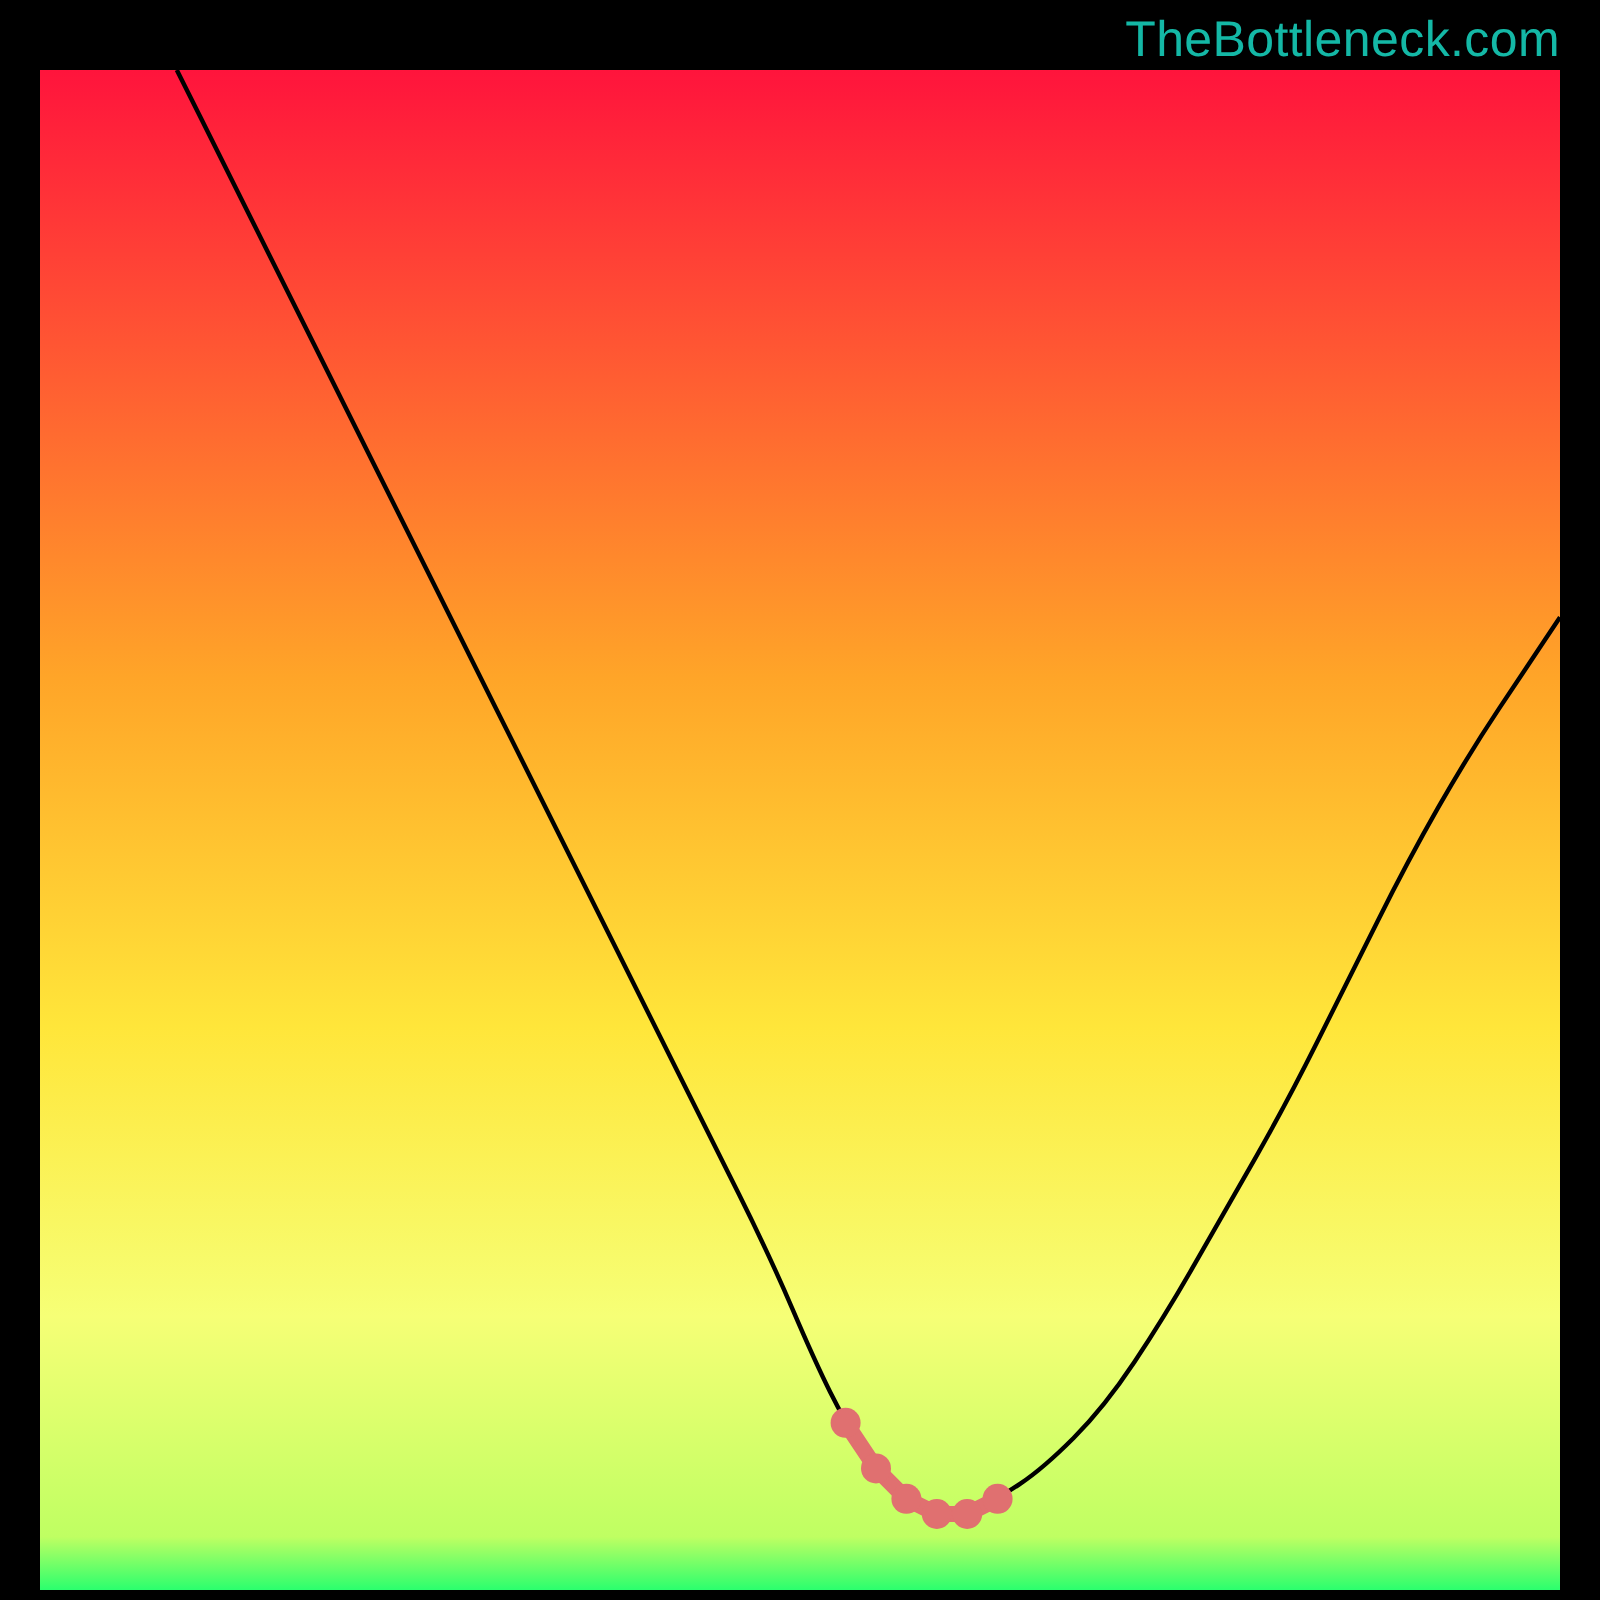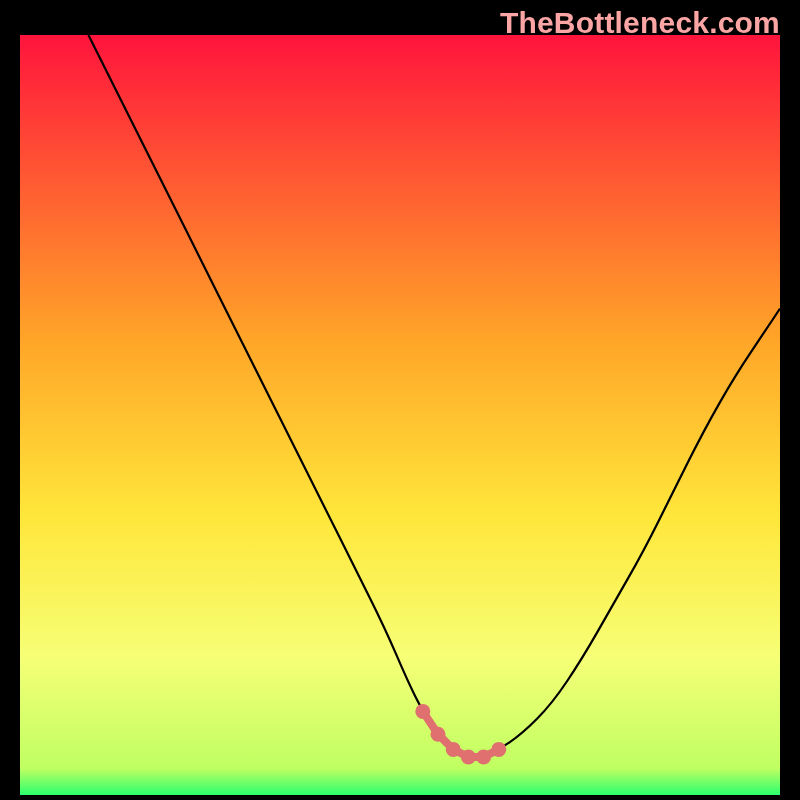--- a/index.html
+++ b/index.html
@@ -23,23 +23,23 @@
     left: 0;
     top: 0;
     width: 760px;
     height: 760px;
   }
   .watermark {
     position: absolute;
     top: 6px;
     right: 20px;
     font-family: Arial, Helvetica, sans-serif;
-    font-size: 30px;
-    font-weight: 700;
-    color: #fca5a5;
+    font-size: 25px;
+    font-weight: 400;
+    color: #14b8a6;
     letter-spacing: 0.2px;
   }
   svg {
     display: block;
   }
 </style>
 </head>
 <body>
 
 <div class="watermark">TheBottleneck.com</div>

